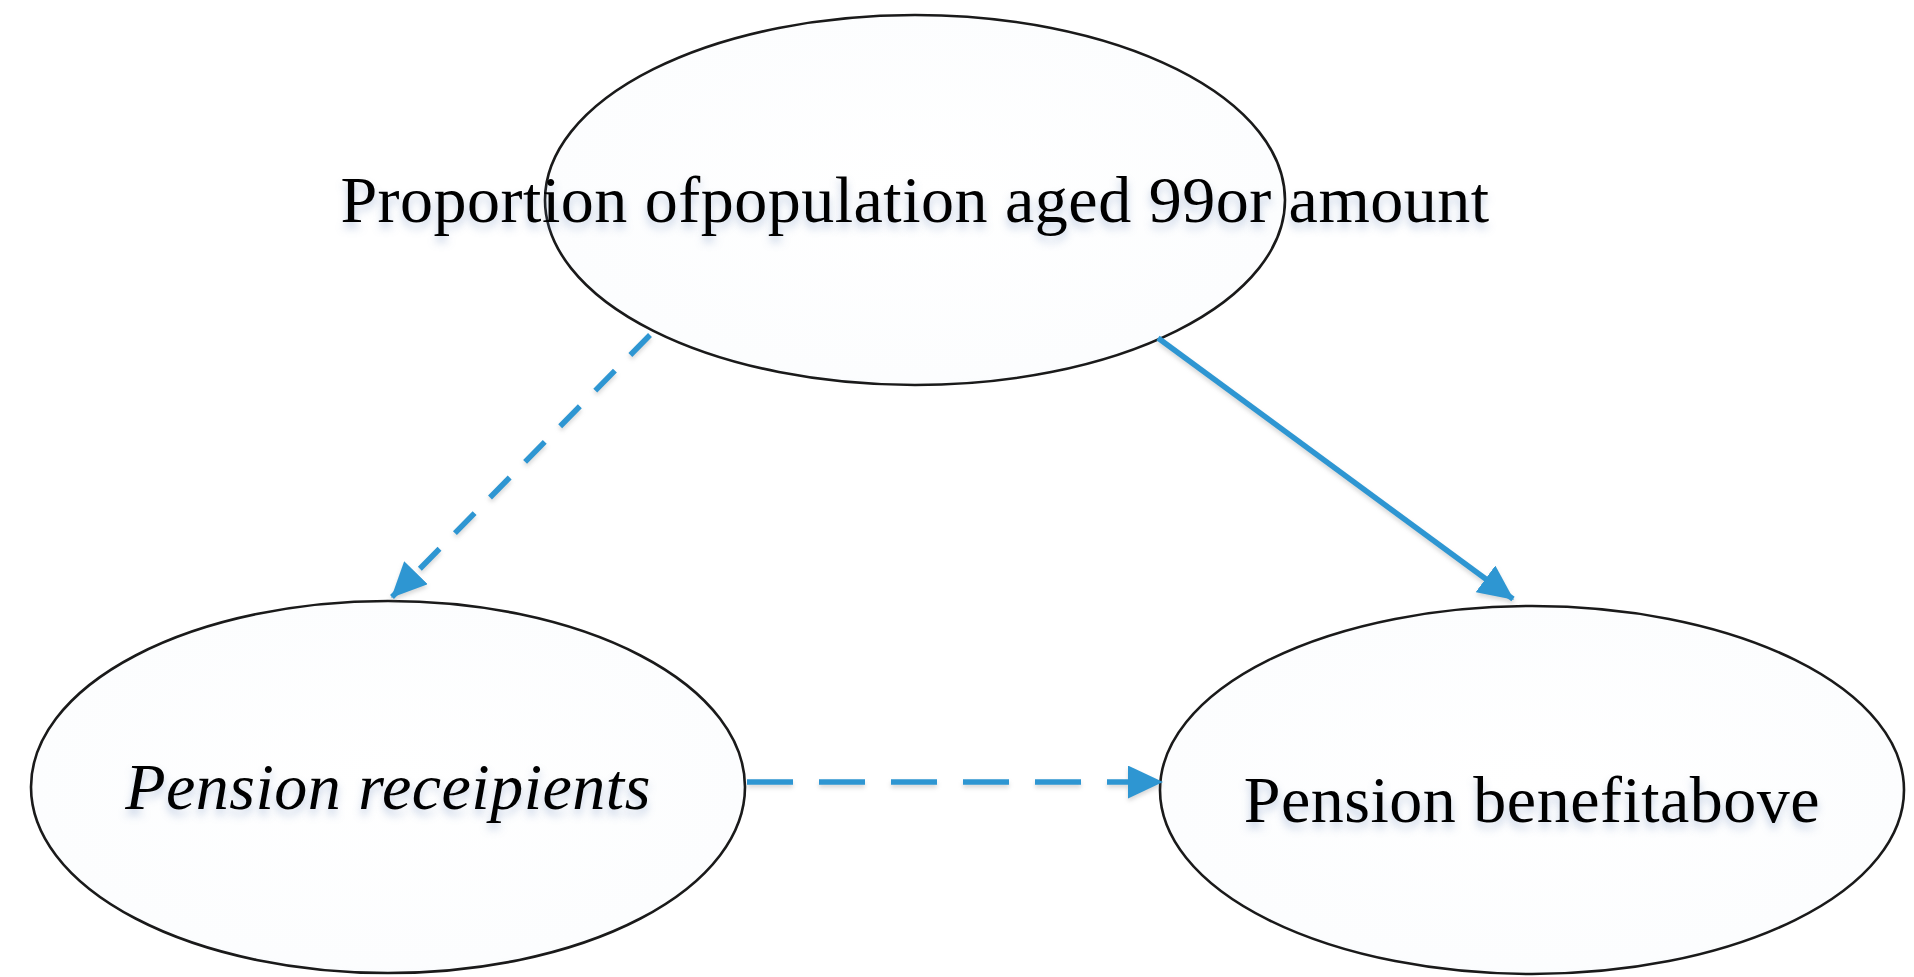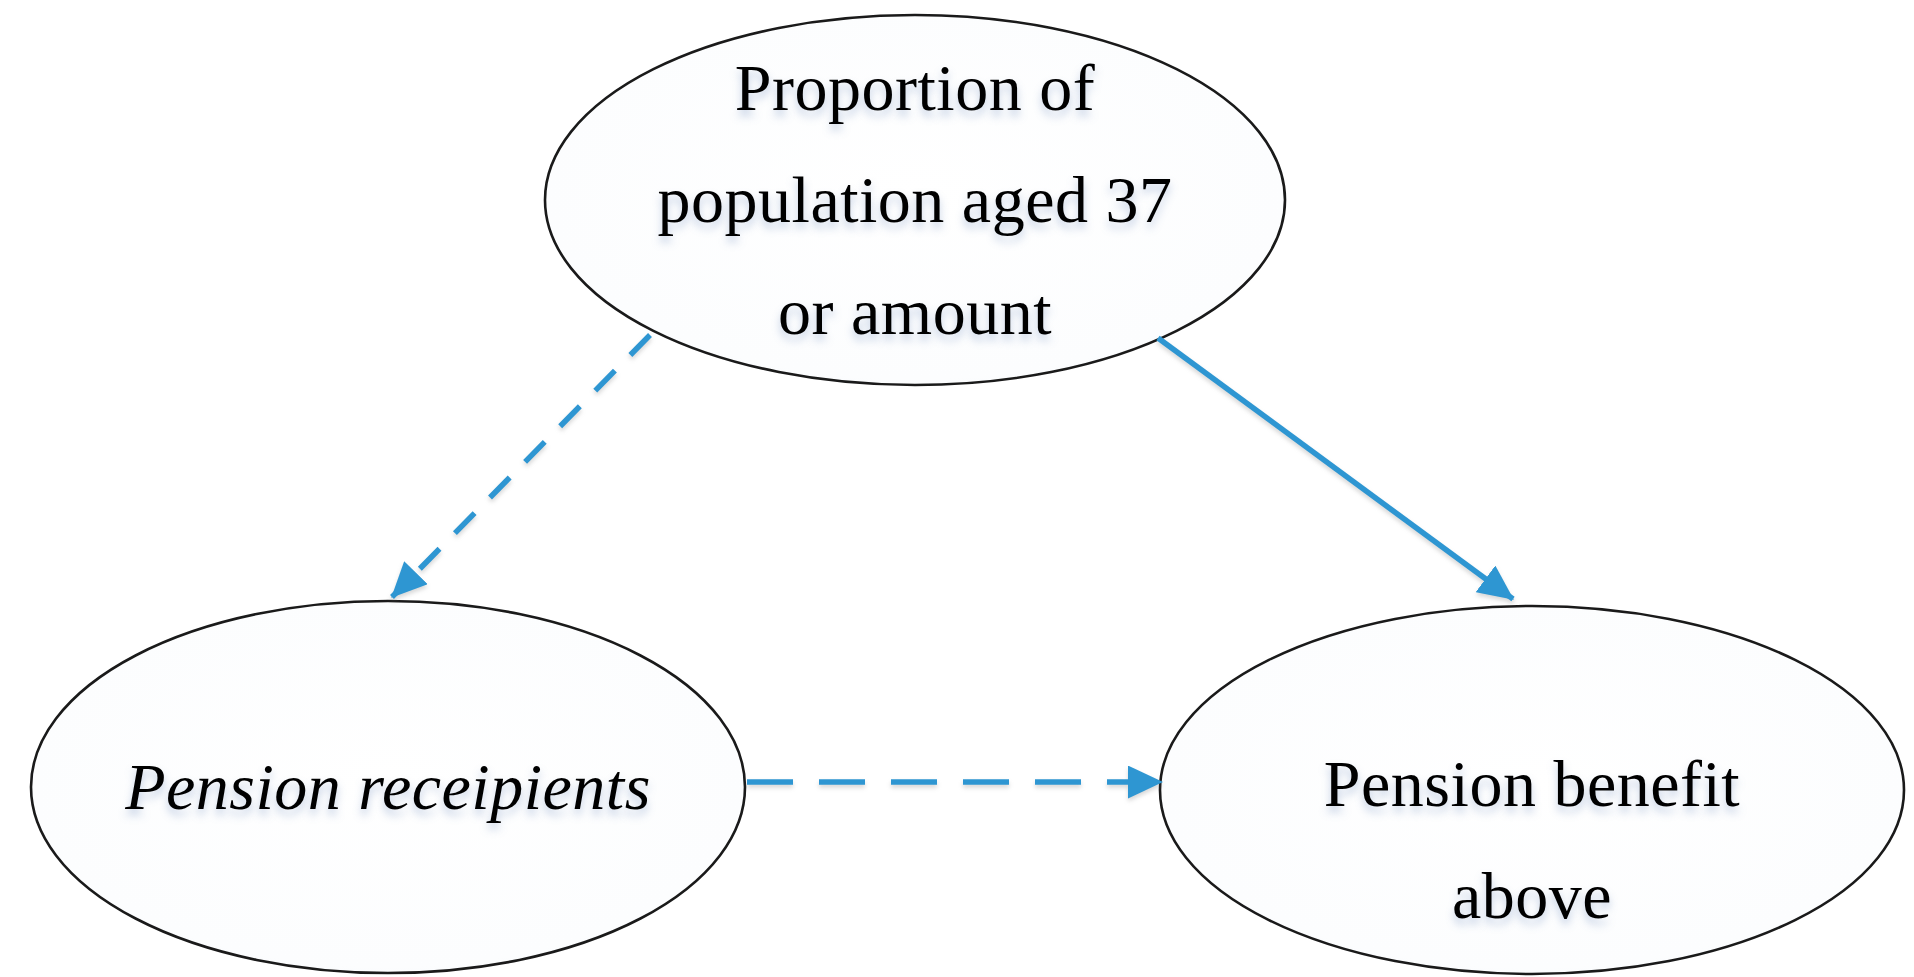--- a/index.html
+++ b/index.html
@@ -13,35 +13,34 @@
     width:1914px;height:977px;
     background:var(--bg);
     overflow:hidden;
     position:relative;
     font-family:"Liberation Serif","DejaVu Serif",serif;
   }
   .canvas{position:absolute;inset:0;width:1914px;height:977px;}
   svg.layer{position:absolute;left:0;top:0;width:1914px;height:977px;display:block;}
   .node-label{
     position:absolute;
-    display:flex;flex-direction:column;align-items:center;justify-content:center;
+    display:flex;align-items:center;justify-content:center;
     text-align:center;
     color:var(--text-color);
     font-size:66px;
     line-height:104px;
     letter-spacing:0.5px;
     text-shadow:0 6px 8px rgba(115,143,190,0.42);
     pointer-events:none;
     white-space:nowrap;
-    gap:8px;
   }
   .node-label span{display:block;}
   #label-aged{left:535px;top:44px;width:760px;height:312px;}
   #label-recipients{left:28px;top:735px;width:720px;height:104px;font-style:italic;}
-  #label-benefit{left:1172px;top:736px;width:720px;height:208px;justify-content:center;}
+  #label-benefit{left:1172px;top:696px;width:720px;height:208px;justify-content:center;}
 </style>
 </head>
 <body>
 
 <div class="canvas">
 
   <svg class="layer" viewBox="0 0 1914 977">
     <defs>
       <marker id="arrowhead" markerWidth="6.4" markerHeight="6" refX="6.2" refY="3" orient="auto" markerUnits="strokeWidth">
         <path d="M0 0 L6.4 3 L0 6 Z" style="fill:var(--arrow-color);"></path>
@@ -59,21 +58,21 @@
 
     <g style="filter:drop-shadow(0 3px 2px rgba(110,110,110,0.28));">
       <line x1="650" y1="335" x2="392" y2="597" style="stroke:var(--arrow-color);" stroke-width="5.5" stroke-dasharray="28 22" marker-end="url(#arrowhead)"></line>
       <line x1="1158" y1="338" x2="1513" y2="599" style="stroke:var(--arrow-color);" stroke-width="5.5" marker-end="url(#arrowhead)"></line>
       <line x1="747" y1="782" x2="1162" y2="782" style="stroke:var(--arrow-color);" stroke-width="5.5" stroke-dasharray="46 26" marker-end="url(#arrowhead)"></line>
     </g>
   </svg>
 
   <div class="node-label" id="label-aged">
     <span>Proportion of</span>
-    <span>population aged 37</span>
+    <span>population aged 99</span>
     <span>or amount</span>
   </div>
 
   <div class="node-label" id="label-recipients">
     <span>Pension receipients</span>
   </div>
 
   <div class="node-label" id="label-benefit">
     <span>Pension benefit</span>
     <span>above</span>

